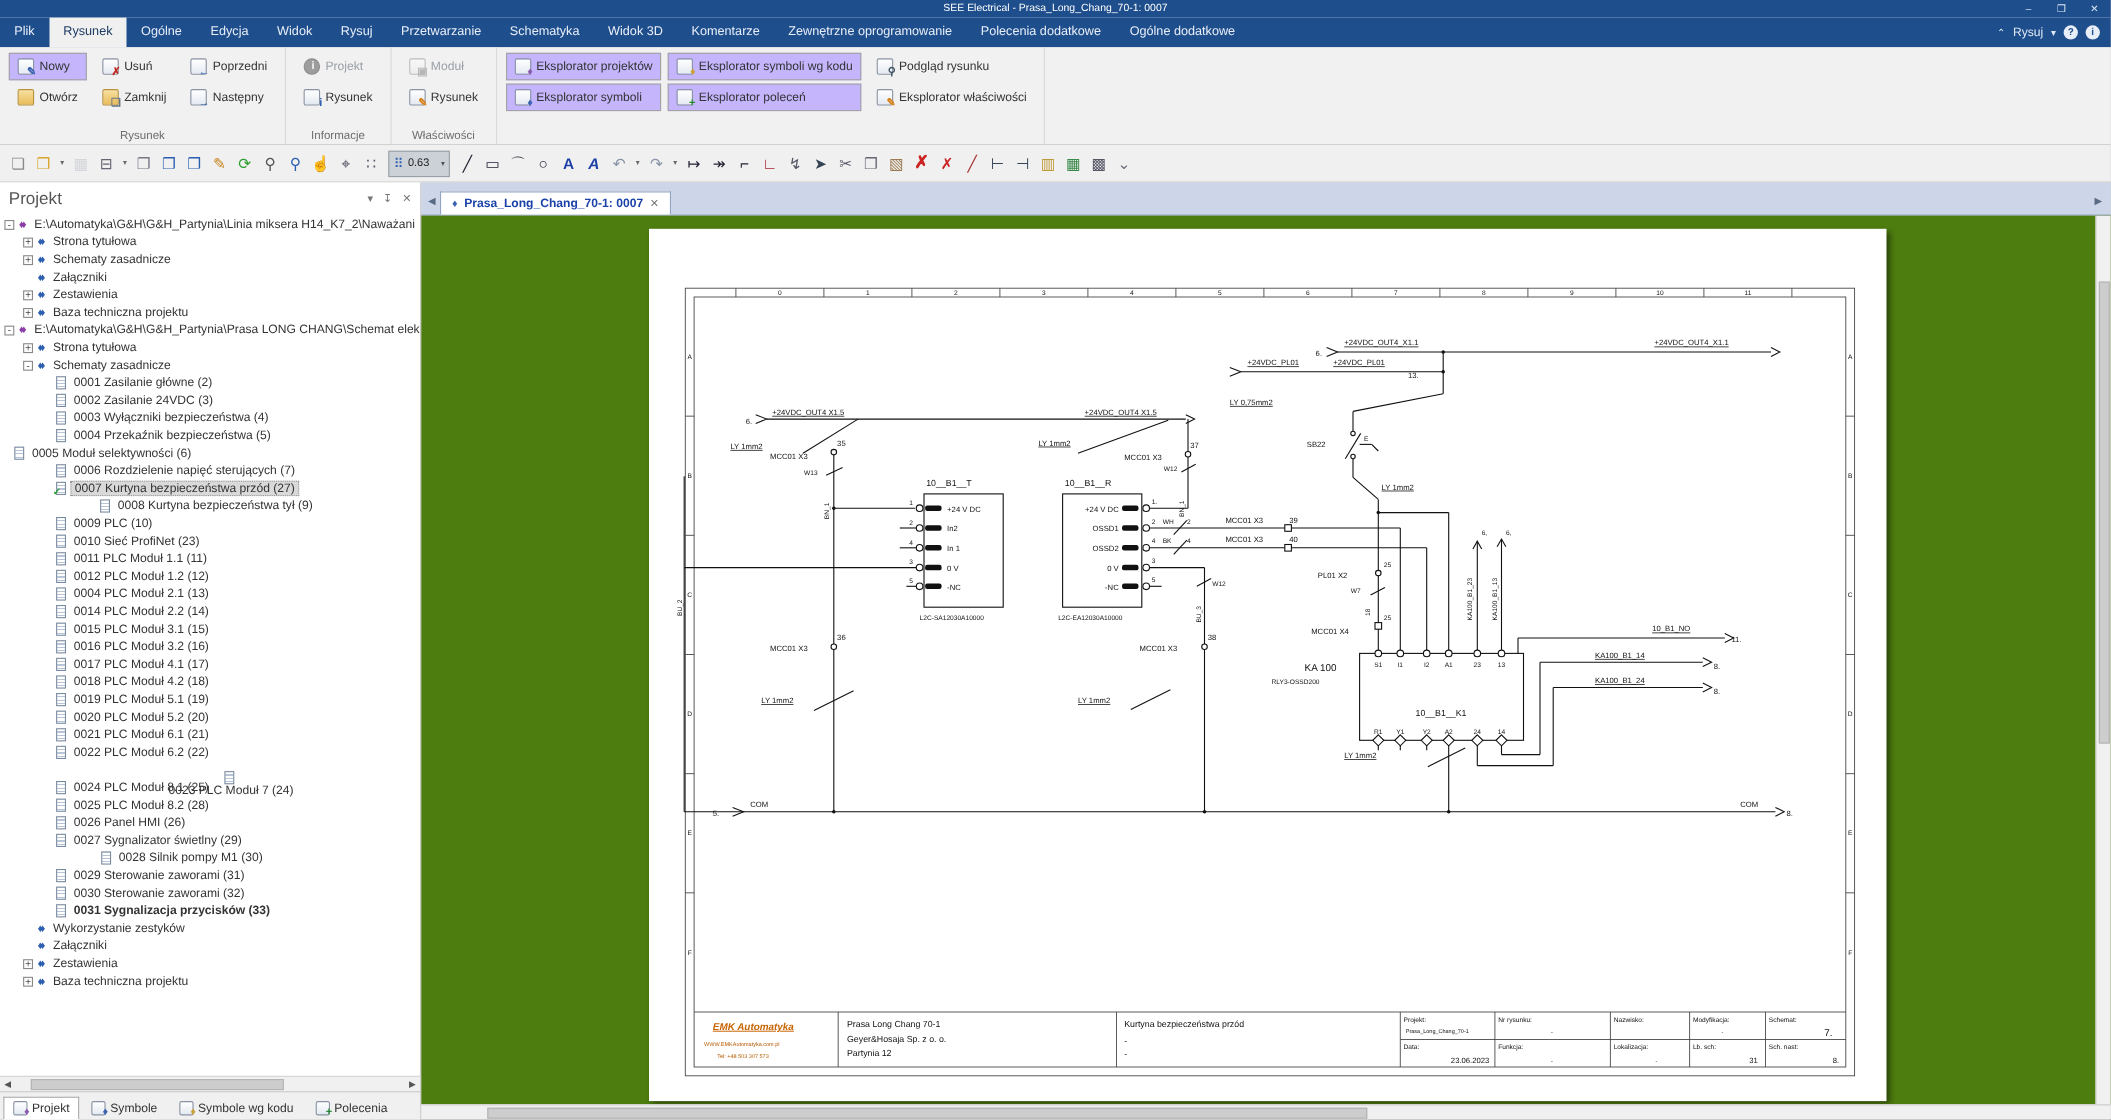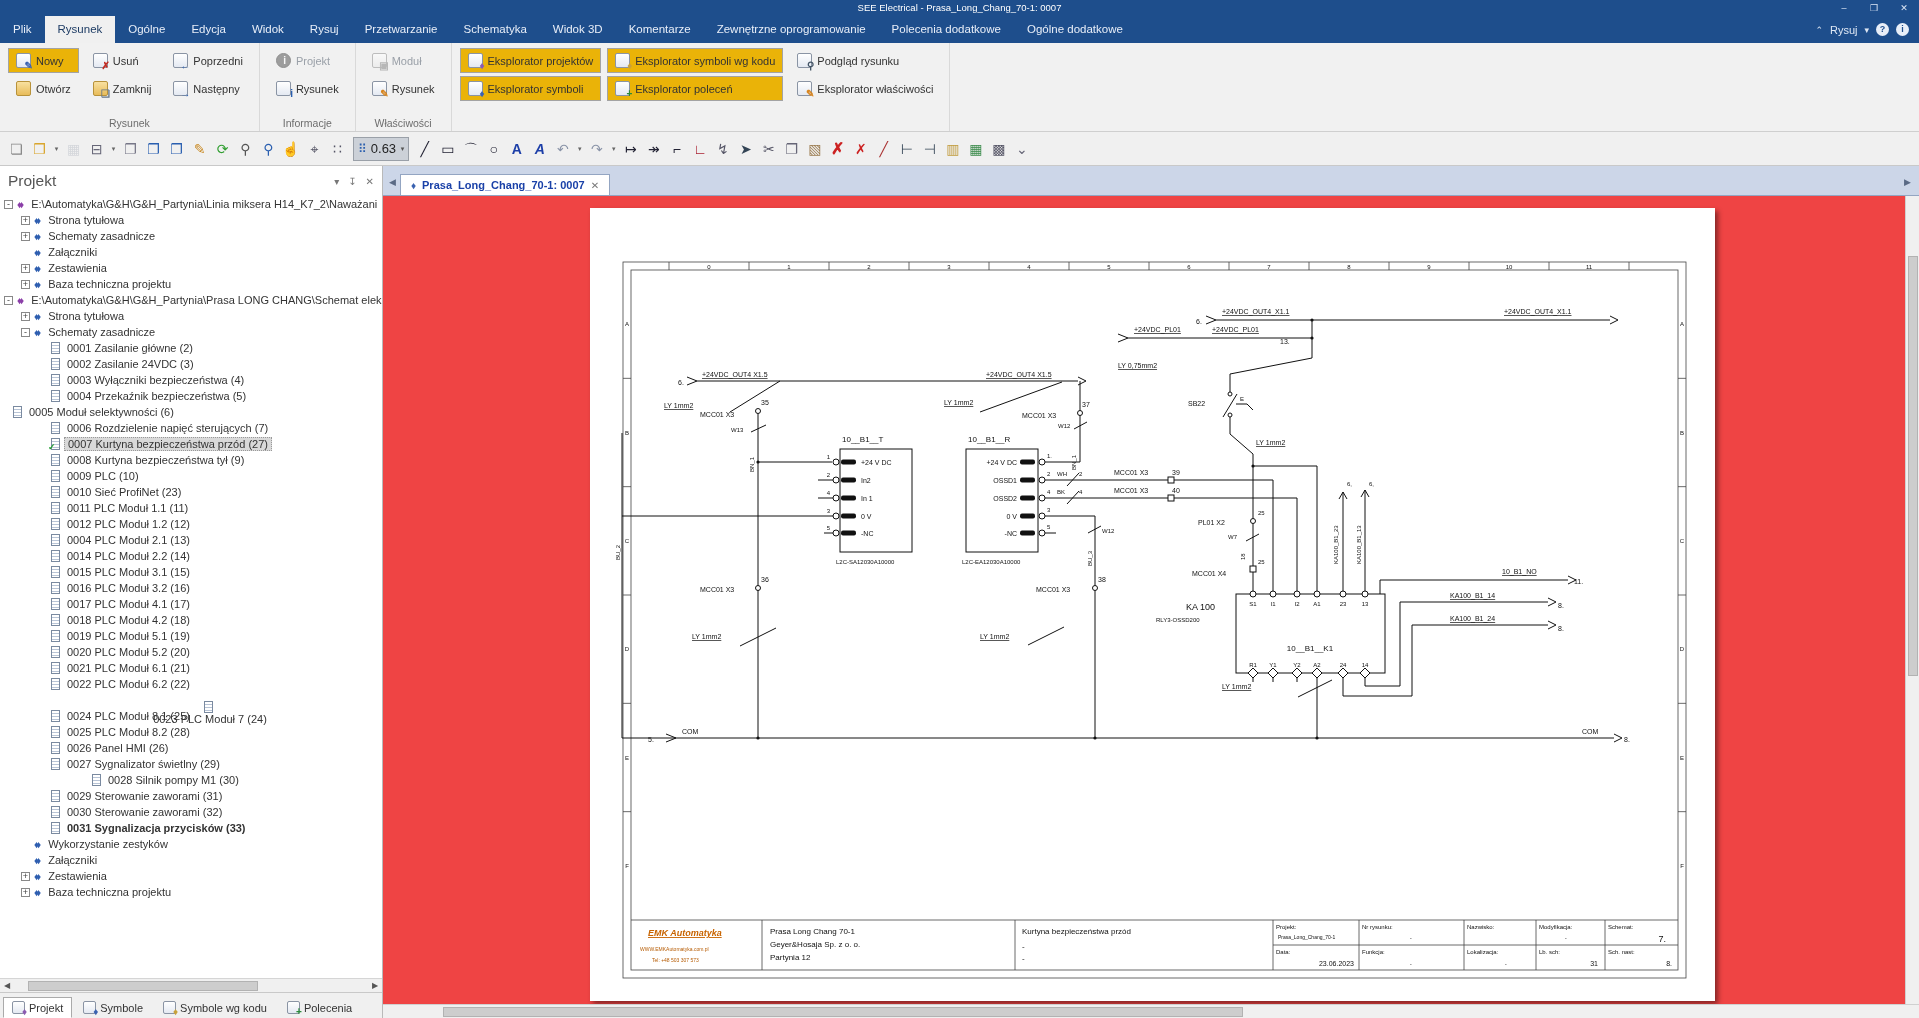--- a/index.html
+++ b/index.html
@@ -19,21 +19,21 @@
   #menuright .chev{font-size:9px;}
   .circ{display:inline-block;width:13px;height:13px;border-radius:50%;background:#e8eef8;color:#1e4e8c;
         font-size:9px;font-weight:bold;text-align:center;line-height:13px;}
   
   #ribbon{position:absolute;left:0;top:43px;width:100%;height:89px;background:#f1f1f1;border-bottom:1px solid #cfcfcf;
           display:flex;align-items:stretch;}
   .rgroup{display:flex;flex-direction:column;border-right:1px solid #d9d9d9;padding:5px 8px 0 8px;}
   .rbtns{display:grid;grid-template-rows:repeat(2,25px);grid-auto-flow:column;gap:3px 6px;align-content:start;}
   .rbtn{display:flex;align-items:center;gap:5px;padding:2px 7px;font-size:11px;color:#333;white-space:nowrap;
         border:1px solid transparent;cursor:default;}
-  .rbtn.pressed{background:#eab308;border-color:#a3a3a3;}
+  .rbtn.pressed{background:#c4b5fd;border-color:#a3a3a3;}
   .rbtn.disabled{color:#9aa0a8;}
   .rbtn.disabled .ic{filter:grayscale(1);opacity:.55;}
   .rglabel{margin-top:auto;text-align:center;font-size:10.5px;color:#6d6d6d;padding:3px 0 2px 0;}
   
   .ic{position:relative;display:inline-block;width:15px;height:15px;background:linear-gradient(#ffffff,#e4e9f2);
       border:1px solid #8a94a4;border-radius:2px;flex:none;}
   .ic::after{content:attr(data-g);position:absolute;right:-3px;bottom:-4px;font-size:10px;font-weight:bold;
              color:var(--gc,#555);line-height:1;}
   .ic.folder{background:linear-gradient(#f8e0a0,#e8bc5a);border-color:#b8923a;}
   .ic.round{border-radius:50%;background:#2b5fae;border-color:#1d4479;}
@@ -43,21 +43,21 @@
            display:flex;align-items:center;padding:0 6px;gap:2px;}
   .tbi{width:21px;height:22px;text-align:center;font-size:14px;line-height:22px;cursor:default;}
   .tbi.big{font-size:16px;font-weight:bold;}
   .tbi.bold{font-weight:bold;}
   .tbi.italic{font-style:italic;}
   .tbi.dis{opacity:.4;}
   .tbcaret{width:9px;font-size:7px;color:#666;line-height:22px;text-align:center;}
   #gridcombo{display:flex;align-items:center;height:24px;background:#ccd1d8;border:1px solid #9aa0a8;
              padding:0 4px;gap:4px;margin:0 3px;}
   #gridcombo .g9{color:#2b5fae;font-size:12px;}
-  #gridcombo .gv{font-size:13px;color:#222;min-width:26px;}
+  #gridcombo .gv{font-size:10px;color:#222;min-width:26px;}
   #gridcombo .gc{font-size:7px;color:#555;}
   
   #main{position:absolute;left:0;top:166px;width:1919px;bottom:0;display:flex;}
   
   #panel{width:383px;background:#fff;border-right:1px solid #b9b9b9;display:flex;flex-direction:column;}
   #phead{height:30px;display:flex;align-items:center;padding:0 8px;background:#fff;}
   #ptitle{font-size:15.5px;color:#555;}
   #phead .hicons{margin-left:auto;display:flex;gap:9px;color:#777;font-size:10px;}
   #tree{flex:1;overflow:hidden;position:relative;font-size:11px;white-space:nowrap;}
   .trow{height:16px;display:flex;align-items:center;}
@@ -81,21 +81,21 @@
   .ptab.active{background:#fff;border-color:#aaa;border-bottom-color:#fff;}
   
   #docarea{flex:1;display:flex;flex-direction:column;position:relative;}
   #tabstrip{height:30px;background:#ccd6e8;border-bottom:1px solid #93a5c2;display:flex;align-items:flex-end;padding-left:6px;}
   #tabback{font-size:9px;color:#5a6a85;padding:0 4px 8px 0;}
   #doctab{display:flex;align-items:center;gap:6px;background:#fff;border:1px solid #93a5c2;border-bottom:none;
           padding:4px 10px;font-size:11px;font-weight:bold;color:#1a41a8;}
   #doctab .dicon{color:#3a62b0;font-size:10px;font-weight:normal;}
   #doctab .dclose{color:#777;font-weight:normal;font-size:10px;}
   #tabfwd{margin-left:auto;font-size:9px;color:#5a6a85;padding:0 8px 8px 0;}
-  #canvas{flex:1;position:relative;background:#ef4444;overflow:hidden;}
+  #canvas{flex:1;position:relative;background:#4d7c0f;overflow:hidden;}
   #vscroll{position:absolute;right:0;top:0;bottom:0;width:14px;background:#f0f0f0;border-left:1px solid #d0d0d0;}
   #vscroll .sthumb{position:absolute;left:2px;top:60px;width:10px;height:420px;background:#cdcdcd;border:1px solid #b2b2b2;}
   #hscroll{height:14px;background:#f0f0f0;border-top:1px solid #d0d0d0;position:relative;}
   #hscroll .sthumb{position:absolute;left:60px;top:2px;width:800px;height:10px;background:#cdcdcd;border:1px solid #b2b2b2;}
   #page{position:absolute;left:207px;top:12px;width:1125px;height:793px;background:#fff;
         box-shadow:3px 3px 5px rgba(0,0,0,.45);}
   
   .st{font-family:"Liberation Sans",sans-serif;font-size:7px;fill:#111;}
   .s5{font-size:5px;} .s6{font-size:6px;} .s8{font-size:8px;} .s9{font-size:9px;}
   .u{text-decoration:underline;}
@@ -368,21 +368,21 @@
           <div class="trow" style="padding-left: 38px;">
             <span class="texp none">+</span>
             <span class="tic tic-doc"></span>
             <span class="tlabel">0006 Rozdzielenie napięć sterujących (7)</span>
           </div>
           <div class="trow sel" style="padding-left: 38px;">
             <span class="texp none">+</span>
             <span class="tic tic-doc sel"></span>
             <span class="tlabel">0007 Kurtyna bezpieczeństwa przód (27)</span>
           </div>
-          <div class="trow" style="padding-left: 38px;">
+          <div class="trow" style="padding-left: 38px; margin-left: 40px;">
             <span class="texp none">+</span>
             <span class="tic tic-doc"></span>
             <span class="tlabel">0008 Kurtyna bezpieczeństwa tył (9)</span>
           </div>
           <div class="trow" style="padding-left: 38px;">
             <span class="texp none">+</span>
             <span class="tic tic-doc"></span>
             <span class="tlabel">0009 PLC (10)</span>
           </div>
           <div class="trow" style="padding-left: 38px;">

